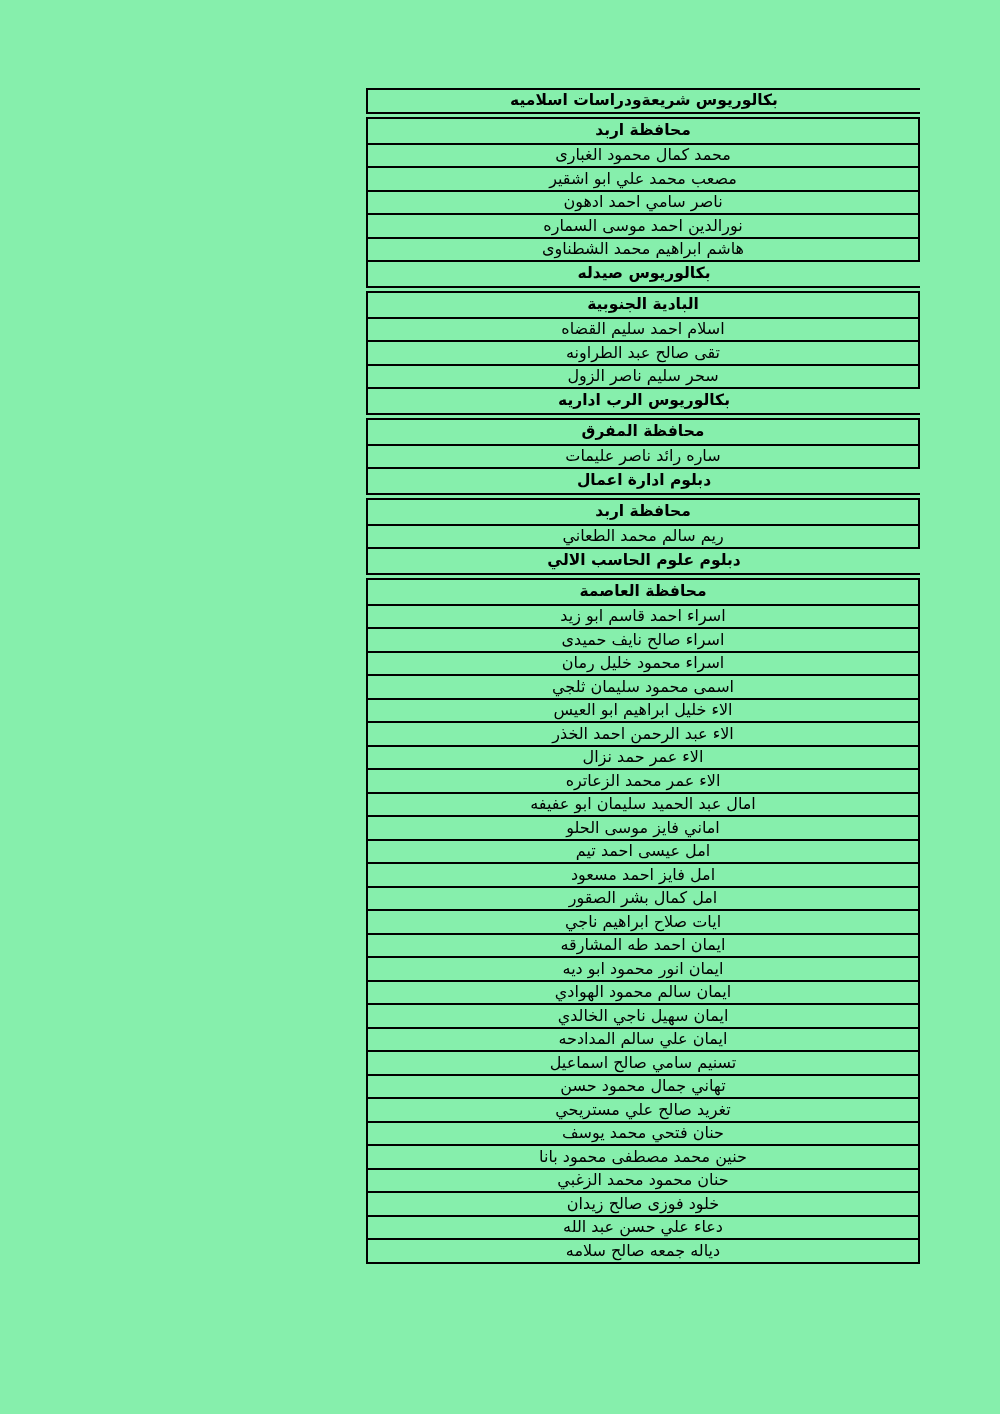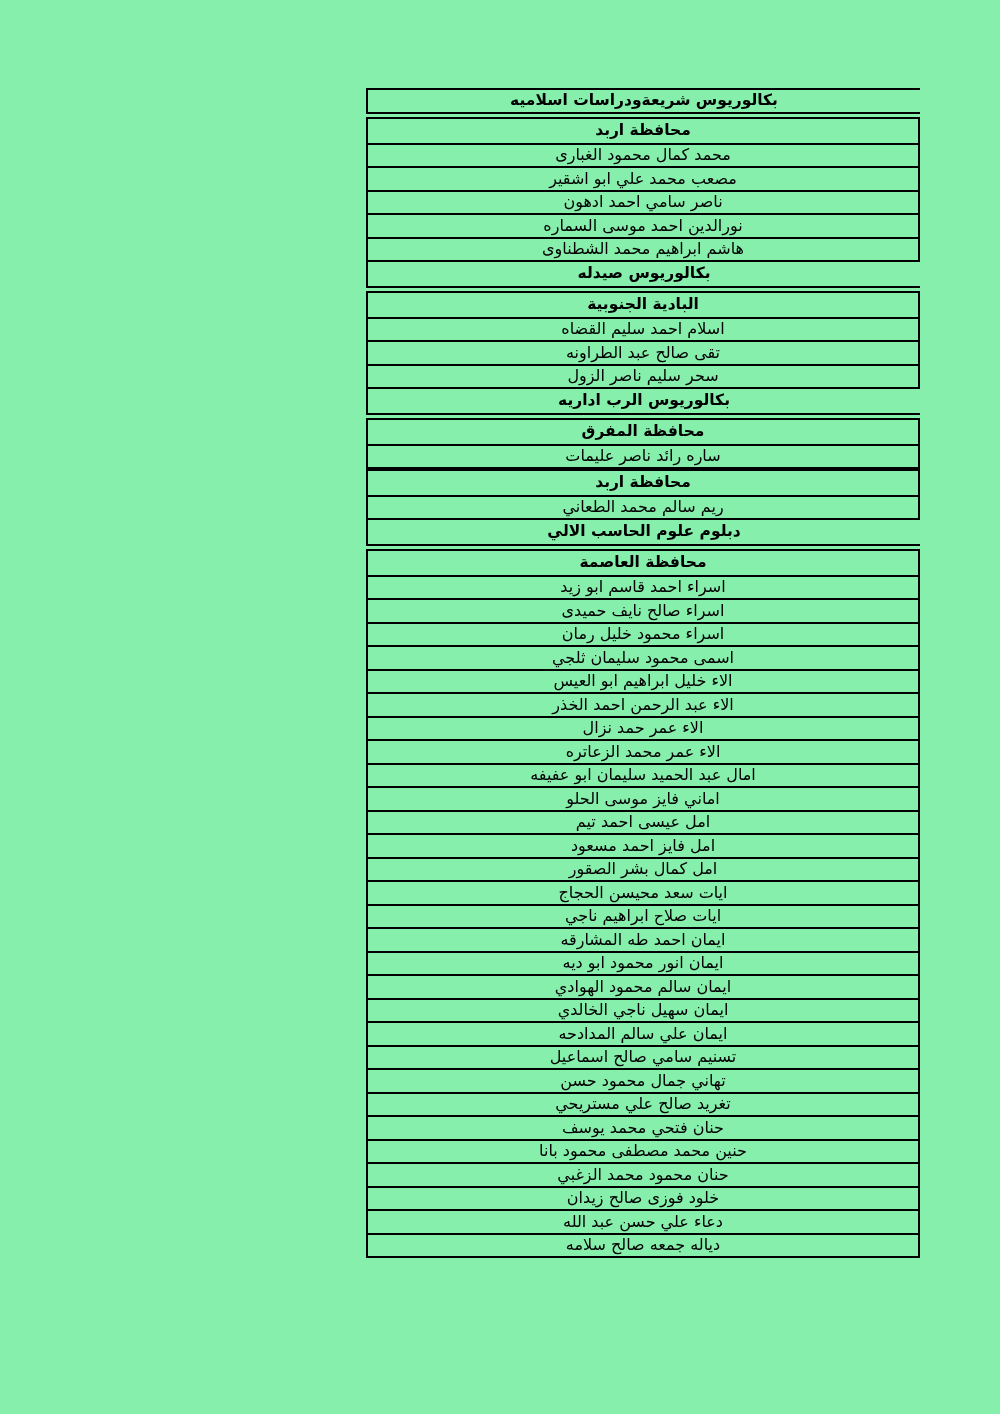--- a/index.html
+++ b/index.html
@@ -88,41 +88,41 @@
         <div class="row region">البادية الجنوبية</div>
         <div class="row">اسلام احمد سليم القضاه</div>
         <div class="row">تقى صالح عبد الطراونه</div>
         <div class="row">سحر سليم ناصر الزول</div>
       </div>
       <div class="degree-title">بكالوريوس الرب اداريه</div>
       <div class="group">
         <div class="row region">محافظة المفرق</div>
         <div class="row">ساره رائد ناصر عليمات</div>
       </div>
+      <div class="degree-title">دبلوم ادارة اعمال</div>
       <div class="group">
         <div class="row region">محافظة اربد</div>
         <div class="row">ريم سالم محمد الطعاني</div>
       </div>
       <div class="degree-title">دبلوم علوم الحاسب الالي</div>
       <div class="group">
         <div class="row region">محافظة العاصمة</div>
         <div class="row">اسراء احمد قاسم ابو زيد</div>
         <div class="row">اسراء صالح نايف حميدى</div>
         <div class="row">اسراء محمود خليل رمان</div>
         <div class="row">اسمى محمود سليمان ثلجي</div>
         <div class="row">الاء خليل ابراهيم ابو العيس</div>
         <div class="row">الاء عبد الرحمن احمد الخذر</div>
         <div class="row">الاء عمر حمد نزال</div>
         <div class="row">الاء عمر محمد الزعاتره</div>
         <div class="row">امال عبد الحميد سليمان ابو عفيفه</div>
         <div class="row">اماني فايز موسى الحلو</div>
         <div class="row">امل عيسى احمد تيم</div>
         <div class="row">امل فايز احمد مسعود</div>
         <div class="row">امل كمال بشر الصقور</div>
-        <div class="row">ايات سعد محيسن الحجاج</div>
         <div class="row">ايات صلاح ابراهيم ناجي</div>
         <div class="row">ايمان احمد طه المشارقه</div>
         <div class="row">ايمان انور محمود ابو ديه</div>
         <div class="row">ايمان سالم محمود الهوادي</div>
         <div class="row">ايمان سهيل ناجي الخالدي</div>
         <div class="row">ايمان علي سالم المدادحه</div>
         <div class="row">تسنيم سامي صالح اسماعيل</div>
         <div class="row">تهاني جمال محمود حسن</div>
         <div class="row">تغريد صالح علي مستريحي</div>
         <div class="row">حنان فتحي محمد يوسف</div>

